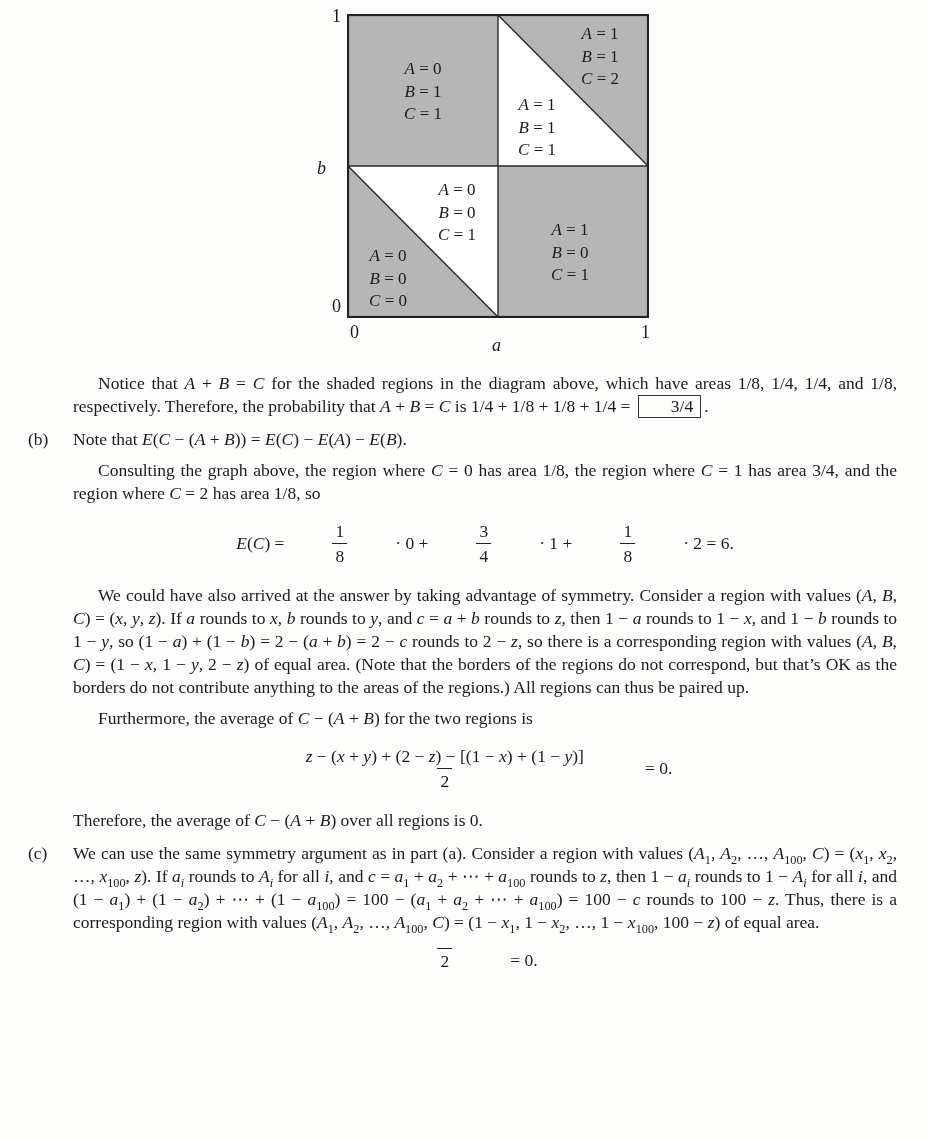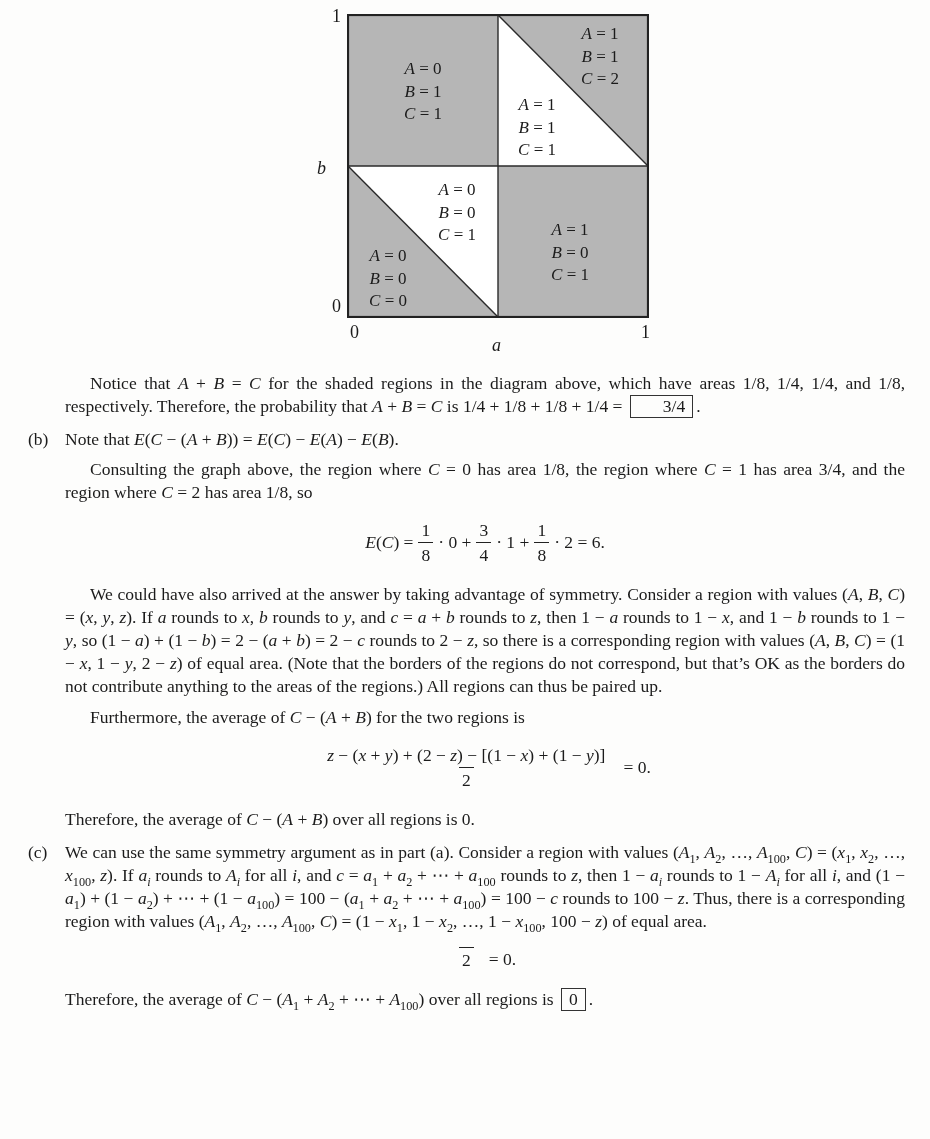--- a/index.html
+++ b/index.html
@@ -10,27 +10,27 @@
   
   .fig{position:relative;width:930px;height:362px;}
   .sq{position:absolute;left:347px;top:14px;width:302px;height:304px;}
   .sq svg{display:block;width:100%;height:100%;}
   .rlab{position:absolute;transform:translateX(-50%);text-align:center;
         font-size:17px;line-height:22.5px;white-space:nowrap;}
   .ax{position:absolute;font-size:18px;line-height:20px;}
   .ax.r{text-align:right;width:16px;}
   
   .content{margin-left:65px;width:840px;}
-  .para{margin:0;text-align:justify;}
+  .para{margin:8px;text-align:justify;}
   .ind{text-indent:25px;}
   .mt7{margin-top:7px}.mt8{margin-top:8px}.mt10{margin-top:10px}
   .item{position:relative;}
   .ilabel{position:absolute;left:-37px;top:0;}
   
-  .eq{display:flex;justify-content:center;align-items:center;margin:14px 0 16px 0;text-align:center;}
+  .eq{display:flex;justify-content:center;align-items:center;margin:14px 0 16px 0;text-align:center;gap:43px;}
   .frac{display:inline-flex;flex-direction:column;align-items:center;margin:0 5px;}
   .frac .num{display:block;padding:0 3px;line-height:24px;}
   .frac .den{display:block;border-top:1.6px solid #222;padding:0 3px;line-height:24px;}
   .eqsuffix{margin-left:10px;}
   .boxed{display:inline-block;border:1.4px solid #333;padding:0 7px;margin:0 3px;line-height:21px;}
   i{font-style:italic;}
   sub{font-size:70%;line-height:0;}
 </style>
 </head>
 <body>
@@ -144,16 +144,15 @@
     </div>
 
 
     <div class="eq">
       <span class="frac">
           <span class="den">2</span>
         </span>
       <span class="eqsuffix">= 0.</span>
     </div>
 
-    <p class="para"><span>Therefore, the average of <i>C</i> − (<i>A</i><sub>1</sub> + <i>A</i><sub>2</sub> + ⋯ + <i>A</i><sub>100</sub>) over all regions is </span><span class="boxed">0</span><span>.</span></p>
 
   </div>
 </div>
 
 </body></html>

